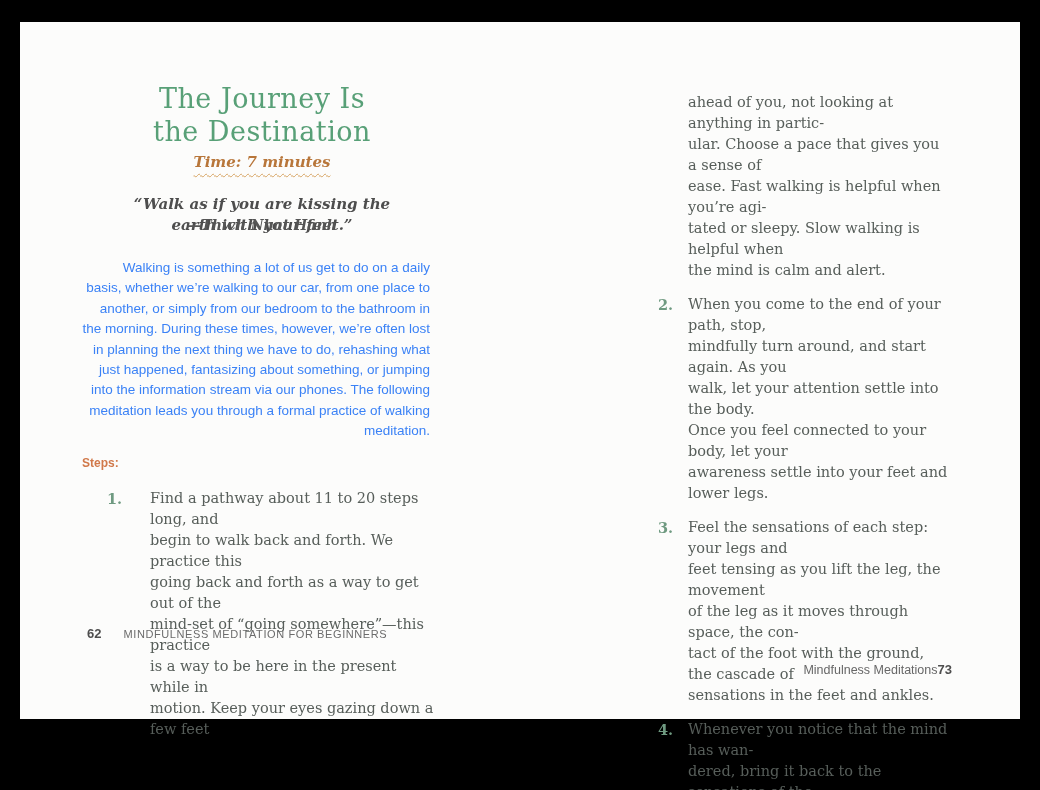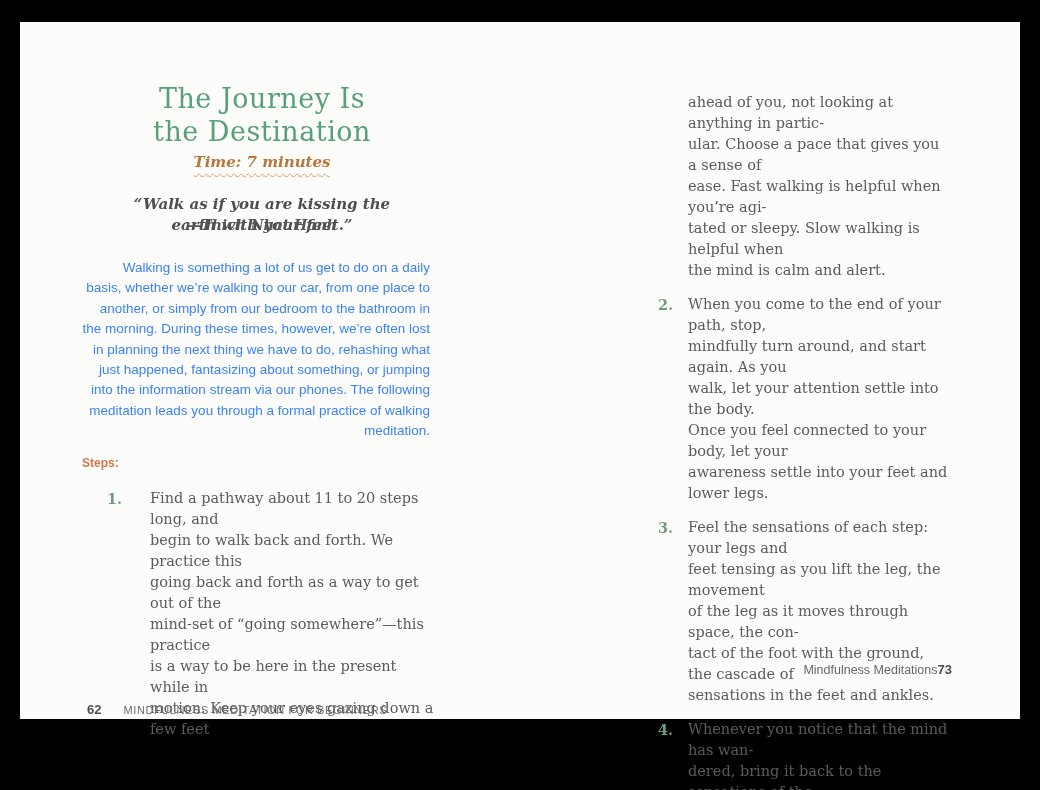--- a/index.html
+++ b/index.html
@@ -156,21 +156,21 @@
   .right-flow .step {
     margin-bottom: 13px;
     margin-left: 40px;
   }
   .right-flow .step-num { width: 30px; }
   .continuation .step-num { visibility: hidden; }
   
   .footer-left {
     position: absolute;
     left: 67px;
-    top: 680px;
+    top: 604px;
     display: flex;
     align-items: baseline;
     gap: 22px;
   }
   .footer-left .page-num {
     font-weight: 700;
     font-size: 13px;
     color: #4e4e4e;
   }
   .footer-left .running-title {

